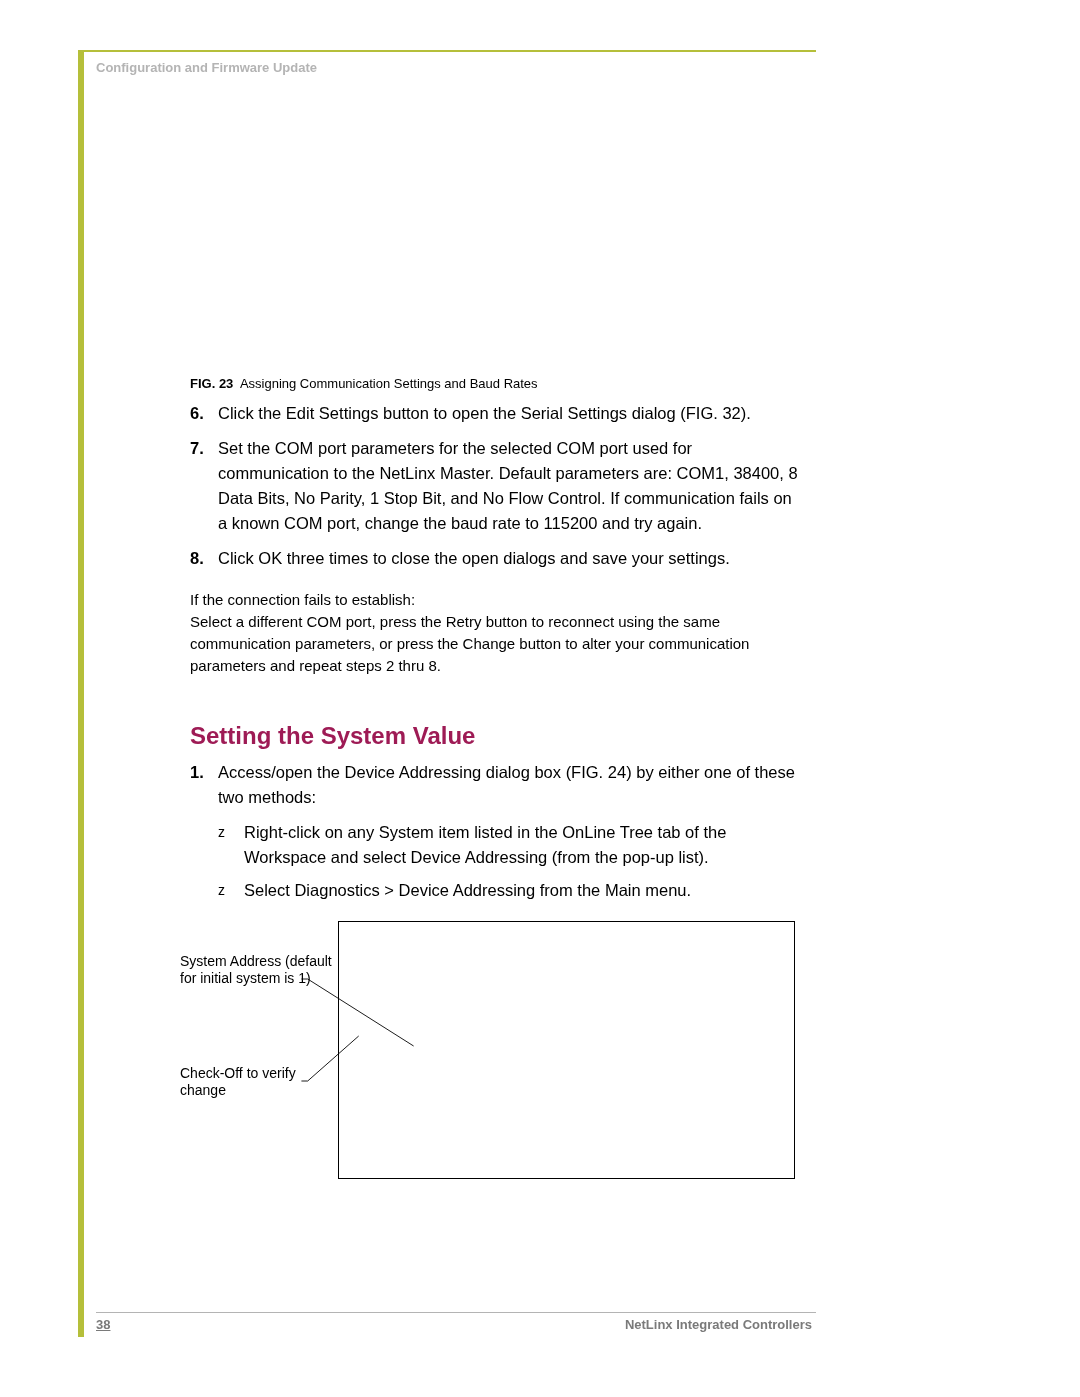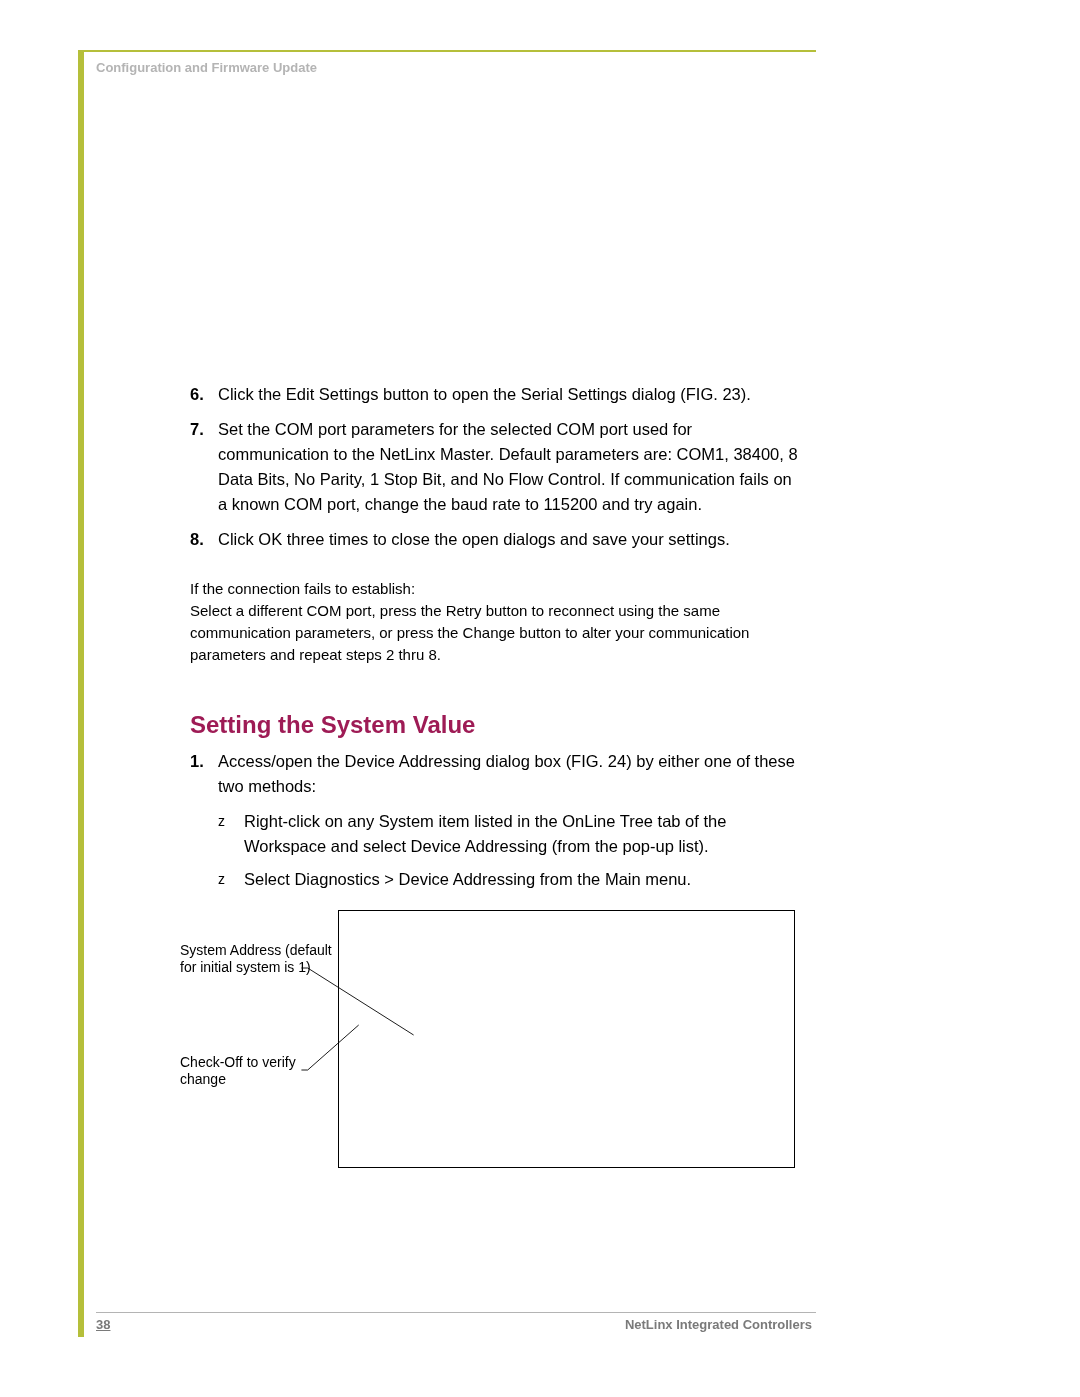--- a/index.html
+++ b/index.html
@@ -71,21 +71,21 @@
     font-weight: bold;
     width: 28px;
     flex: 0 0 28px;
   }
   ol.steps > li .txt {
     flex: 1 1 auto;
   }
   .troubleshoot {
     font-size: 15px;
     line-height: 22px;
-    margin: 26px 0 8px 0;
+    margin: 18px 0 8px 0;
   }
   h2.section {
     color: #9e1b55;
     font-size: 24px;
     font-weight: bold;
     margin: 45px 0 6px 0;
   }
   ul.sub {
     list-style: none;
     padding: 0;
@@ -165,25 +165,29 @@
 
 <div class="page">
 
   <div class="side-bar"></div>
   <div class="top-rule"></div>
 
   <div class="header-title">Configuration and Firmware Update</div>
 
   <div class="content">
 
+    <div class="fig-caption">
+      <span class="fig-num">FIG. 23</span>&nbsp;
+      <span>Assigning Communication Settings and Baud Rates</span>
+    </div>
 
     <ol class="steps">
       <li>
         <span class="num">6.</span>
-        <span class="txt">Click the Edit Settings button to open the Serial Settings dialog (FIG. 23).</span>
+        <span class="txt">Click the Edit Settings button to open the Serial Settings dialog (FIG. 32).</span>
       </li>
       <li>
         <span class="num">7.</span>
         <span class="txt">Set the COM port parameters for the selected COM port used for communication to the NetLinx Master. Default parameters are: COM1, 38400, 8 Data Bits, No Parity, 1 Stop Bit, and No Flow Control. If communication fails on a known COM port, change the baud rate to 115200 and try again.</span>
       </li>
       <li>
         <span class="num">8.</span>
         <span class="txt">Click OK three times to close the open dialogs and save your settings.</span>
       </li>
     </ol>

